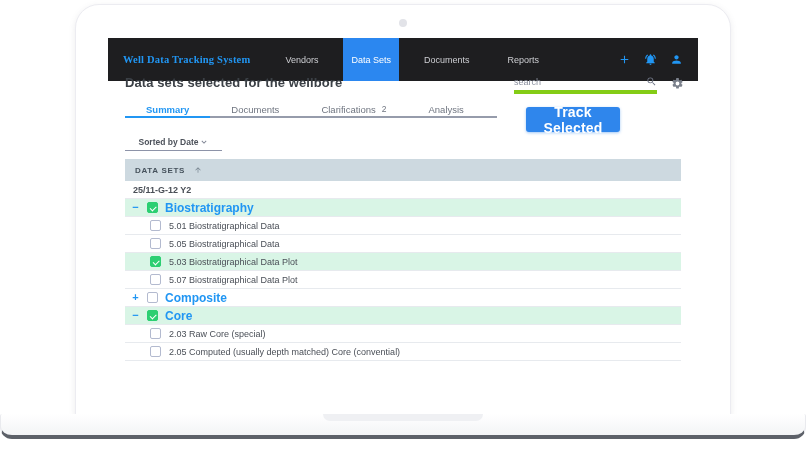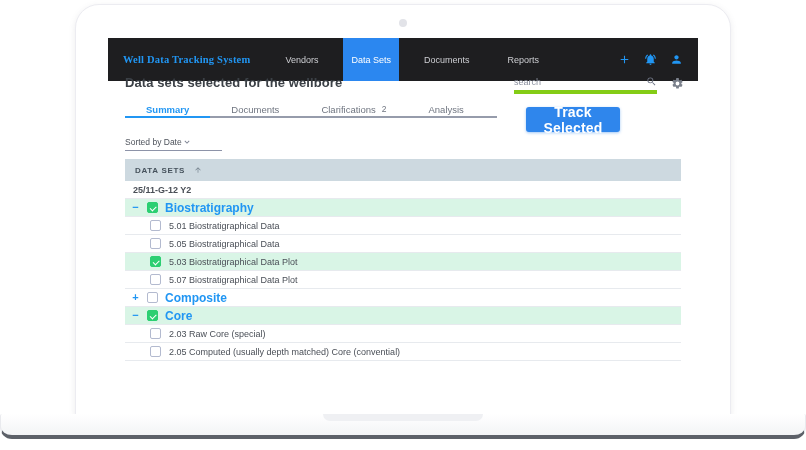--- a/index.html
+++ b/index.html
@@ -93,21 +93,21 @@
     position:absolute; left:406px; top:69px; width:94px; height:25px;
     background:var(--btn); color:#ffffff; border:none; border-radius:3px;
     font-family:"Liberation Sans", sans-serif; font-size:14px; font-weight:bold;
     display:flex; align-items:center; justify-content:center;
     box-shadow:0 1px 3px rgba(47,134,236,.45); cursor:pointer; letter-spacing:.2px;margin-left:12px;
   }
   
   .sort-control{
     position:absolute; left:17px; top:96px; width:97px; height:17px;
     border-bottom:1px solid #8d93a8; display:flex; align-items:center;
-    justify-content:flex-start; font-size:8.5px; color:#4d525b; cursor:pointer;
+    justify-content:center; font-size:8.5px; color:#4d525b; cursor:pointer;font-weight:bold;
   }
   .sort-control svg{fill:#7a8090;}
   
   .data-table{position:absolute; left:17px; top:121px; width:556px;}
   .thead{
     height:22px; background:var(--thead); display:flex; align-items:center;
     gap:9px; padding:0 10px; font-size:8px; font-weight:bold; color:#46525c;
     letter-spacing:.7px;
   }
   .thead svg{fill:#74808c;}

